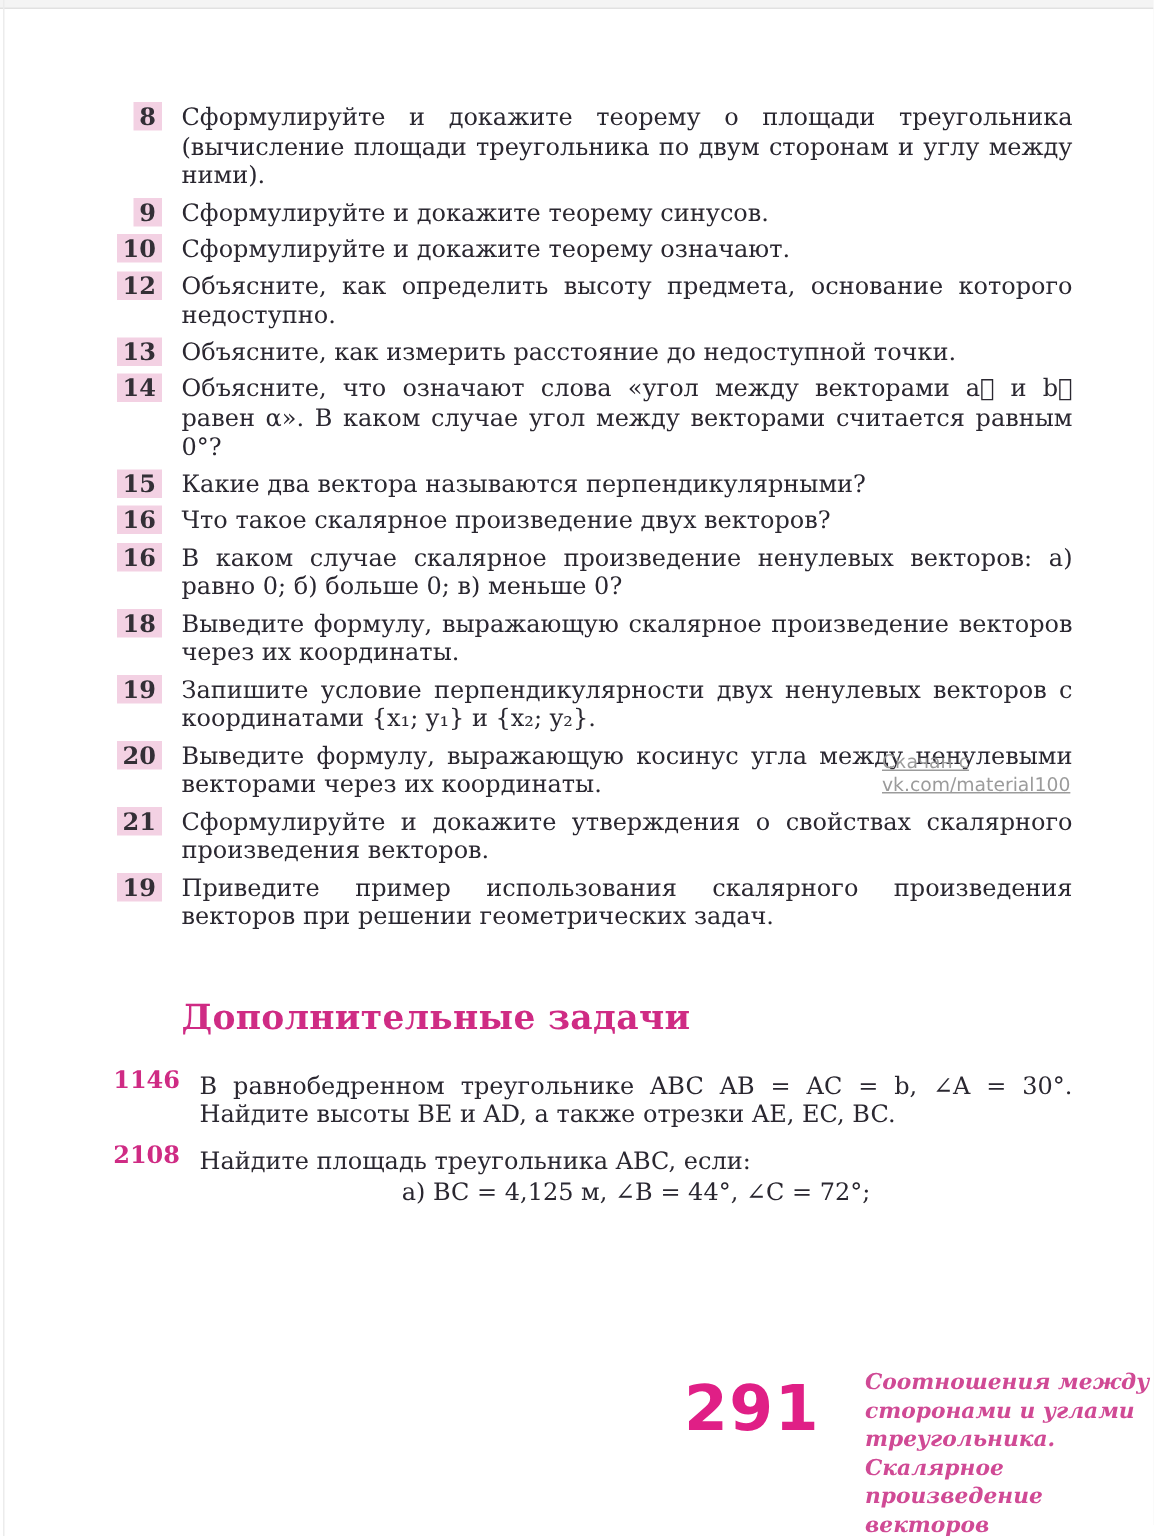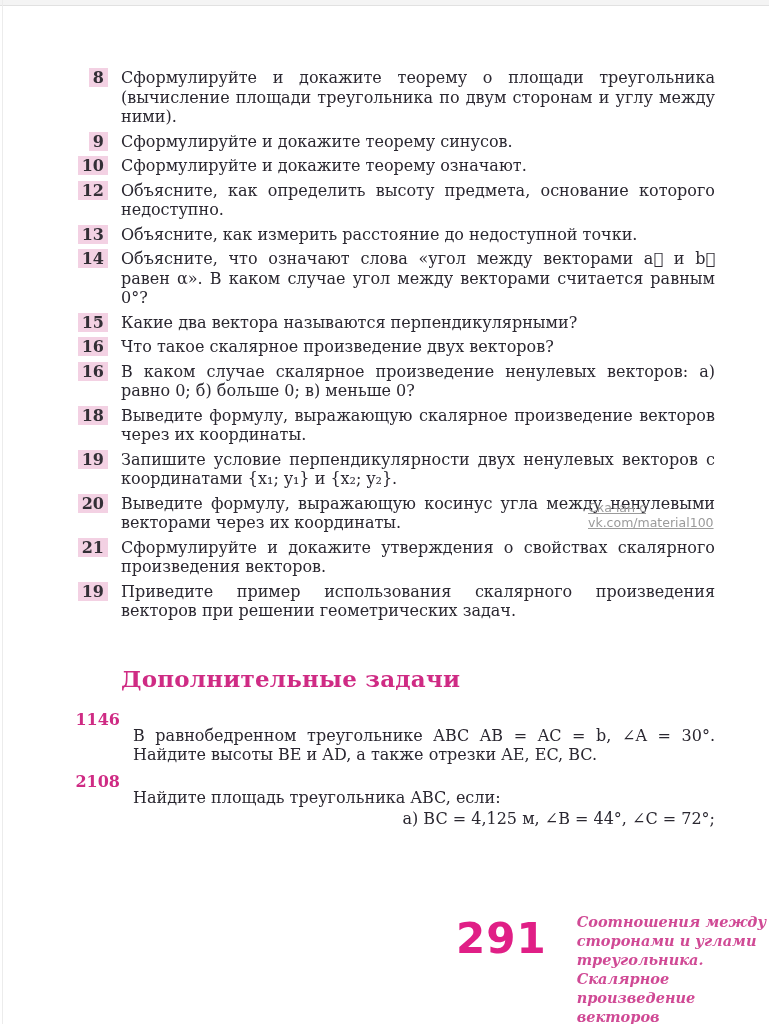--- a/index.html
+++ b/index.html
@@ -60,26 +60,26 @@
   .p-row {
     display:flex; align-items:flex-start;
     margin-bottom:7px;
   }
   .p-num-cell {
     flex:0 0 50px; text-align:right;
     font-weight:bold; font-size:16px; line-height:19.5px;
     color:var(--accent,#cf2b84);
   }
   .p-body {
-    margin:16px 0 0 13px; flex:1;
+    margin:4px 0 0 13px; flex:1;
     font-size:16px; line-height:19.5px;
     text-align:justify;
   }
   .p-body p { margin:0; }
-  .p-sub { margin:2px 0 0 0 !important; text-align:right; }
+  .p-sub { margin:2px 0 0 0 !important; text-align:center; }
   
   .watermark {
     position:absolute; left:588px; top:500px;
     font-family:"DejaVu Sans","Liberation Sans",sans-serif;
     font-size:12.5px; color:#9b9b9b;text-decoration:underline;
   }
   
   .footer {
     position:absolute; left:0; top:912px; width:769px;
     display:flex; align-items:flex-start;

